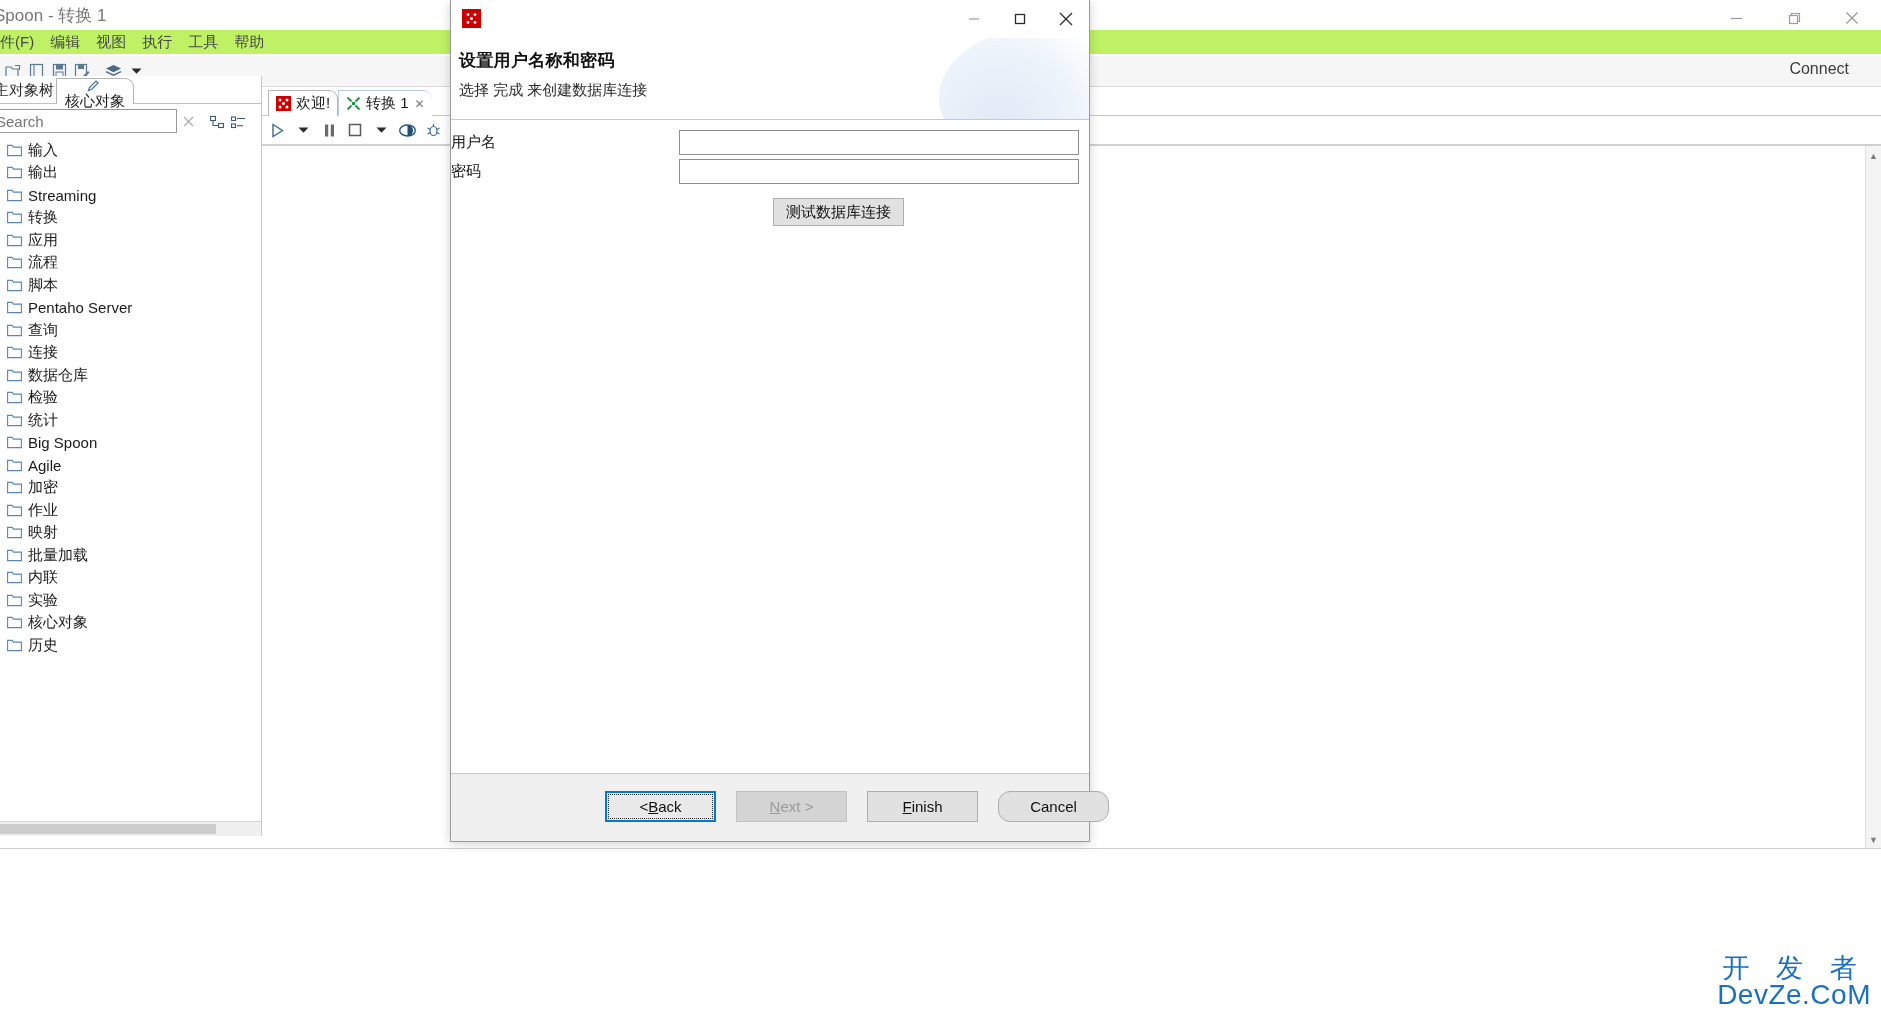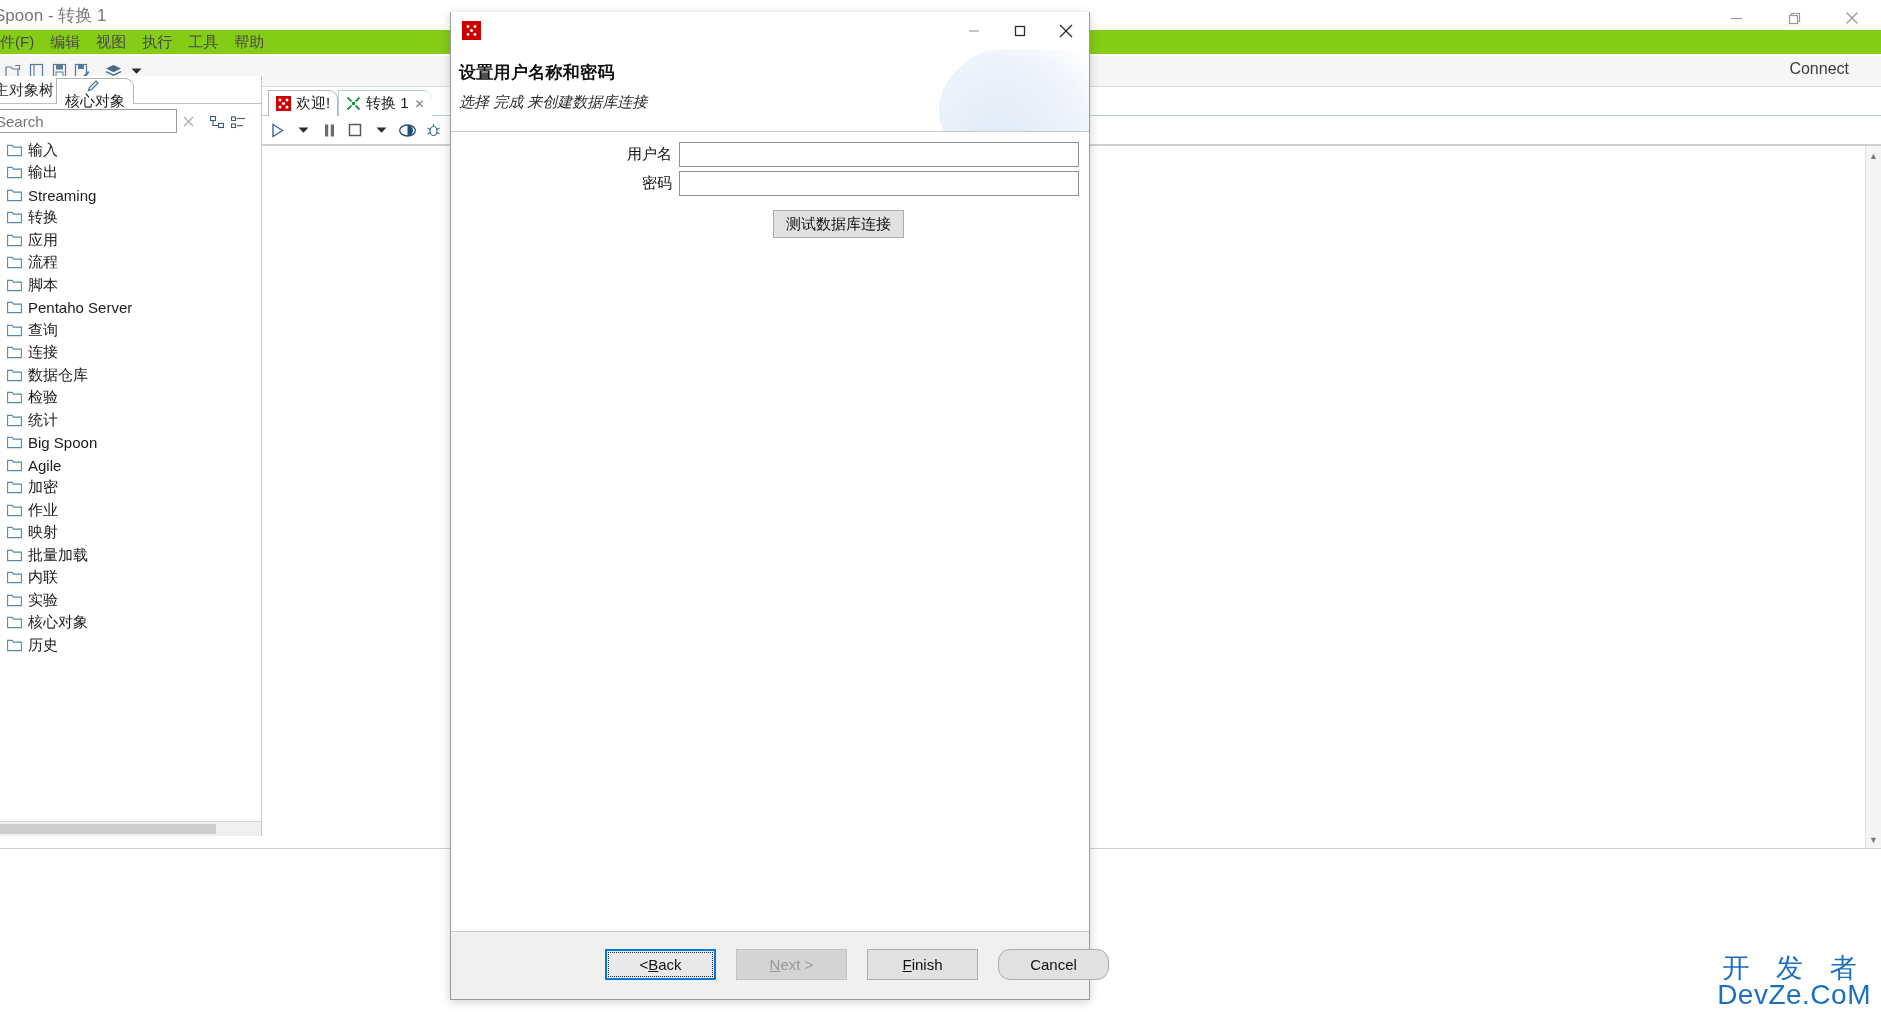--- a/index.html
+++ b/index.html
@@ -52,21 +52,21 @@
     display: flex; align-items: center; justify-content: center;
     color: #9a9a9a;
   }
   .app-winbtn svg { display: block; }
 
   
   .app-menubar {
     position: absolute;
     left: 0; top: 30px;
     width: 1881px; height: 24px;
-    background: #84cc16;
+    background: #bef264;
     display: flex;
     align-items: center;
   }
   .menu-item {
     font-size: 15px;
     color: #4a4a4a;
     padding: 2px 8px;
     white-space: nowrap;
   }
   .menu-item:first-child { margin-left: -8px; }
@@ -326,22 +326,22 @@
   }
   .wm-en {
     font-size: 28px;
     letter-spacing: 0.5px;
     font-family: "Liberation Sans", sans-serif;
   }
 
   
   .dialog {
     position: absolute;
-    left: 450px; top: 12px;
-    width: 640px; height: 988px;
+    left: 450px; top: 0;
+    width: 640px; height: 842px;
     background: #ffffff;
     border: 1px solid #9b9b9b;
     border-top: none;
     box-shadow: 0 2px 10px rgba(0,0,0,0.18);
     box-sizing: border-box;
   }
   .dlg-titlebar {
     position: absolute;
     left: 0; top: 0;
     width: 638px; height: 38px;
@@ -388,21 +388,20 @@
     font-size: 17px;
     font-weight: bold;
     color: #111;
     letter-spacing: 0.3px;
   }
   .dlg-subtitle {
     position: absolute;
     left: 8px; top: 43px;
     font-size: 15px;
     color: #2b2b2b;
-    font-style: italic;
   }
   .dlg-header-sep {
     position: absolute;
     left: 0; top: 119px;
     width: 638px; height: 1px;
     background: #c9c9c9;
   }
 
   .dlg-body {
     position: absolute;
@@ -411,26 +410,24 @@
     background: #ffffff;
   }
   .field-row {
     position: absolute;
     height: 25px;
     display: flex;
     align-items: center;
   }
   .field-label {
     width: 228px;
-    text-align: right;
     padding-right: 7px;
     font-size: 15px;
     color: #111;
     box-sizing: border-box;
-    padding-left: 44px;
   }
   .field-input {
     width: 400px; height: 25px;
     border: 1px solid #8f8f8f;
     background: #ffffff;
     box-sizing: border-box;
   }
   .field-input input {
     width: 100%; height: 100%;
     border: 0; outline: 0;

